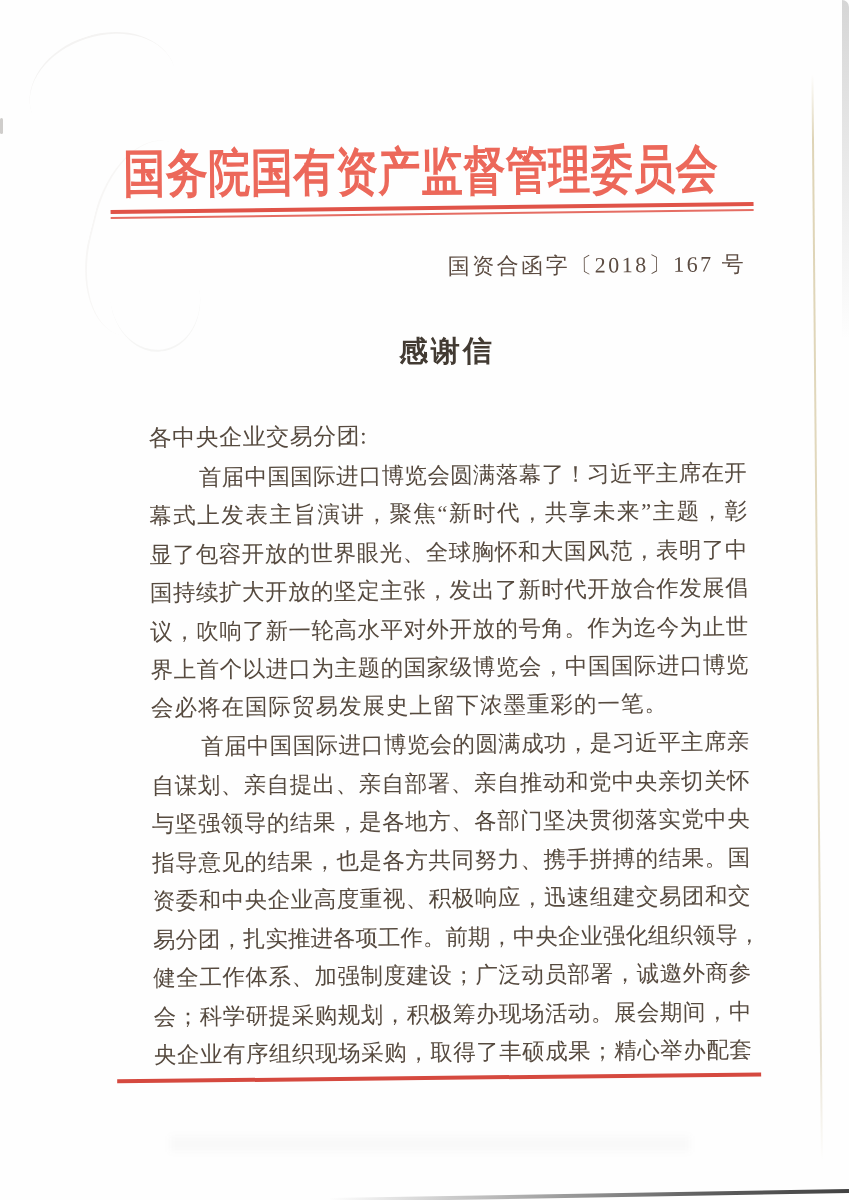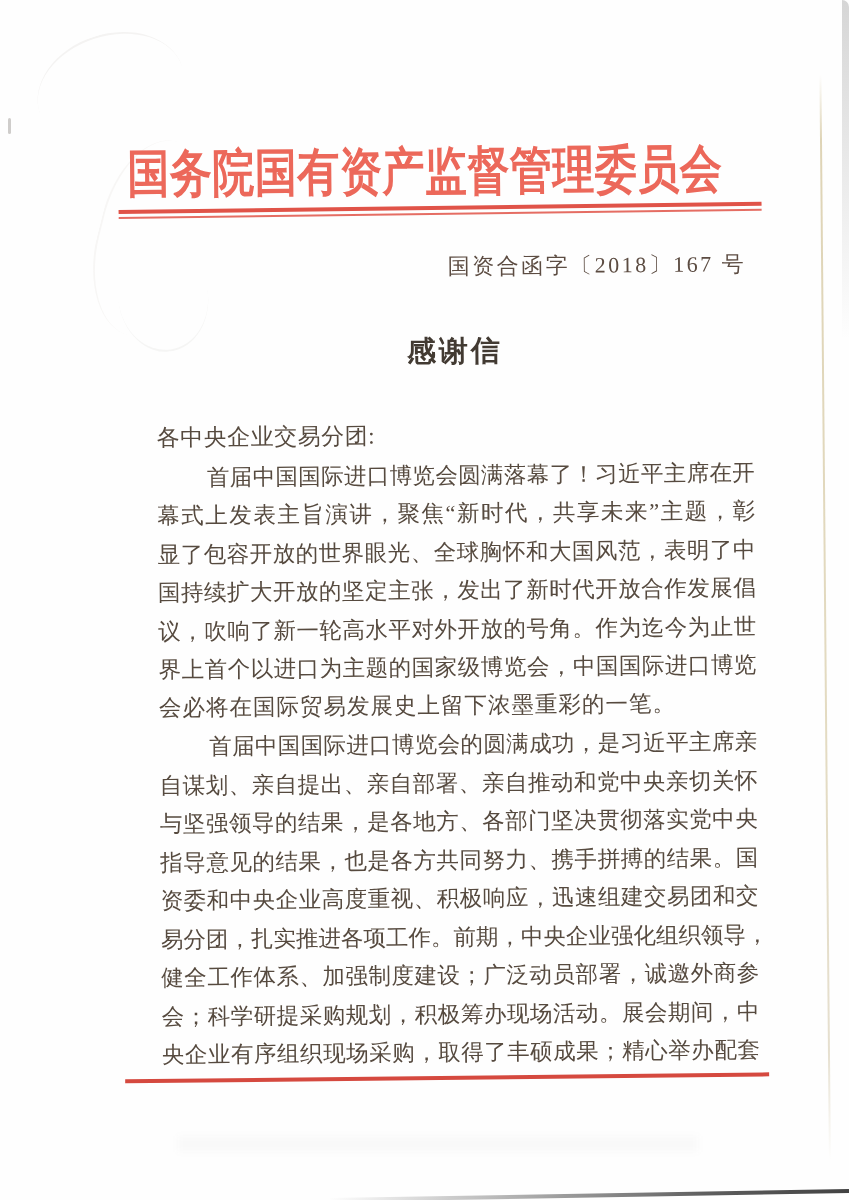--- a/index.html
+++ b/index.html
@@ -1,21 +1,21 @@
 <!DOCTYPE html>
 <html><head>
 <meta charset="utf-8">
 <style>
   html,body{margin:0;padding:0;}
   body{
     width:849px;height:1200px;position:relative;overflow:hidden;
     background:#fefefe;
     font-family:"Liberation Serif","DejaVu Serif",serif;
   }
-  .scan{position:absolute;inset:0;margin-left:8px;}
+  .scan{position:absolute;inset:0;}
   
   .crease-a{position:absolute;left:28px;top:34px;width:150px;height:110px;
     border-top:2px solid rgba(160,150,140,0.10);border-radius:50%;
     transform:rotate(-18deg);}
   .crease-b{position:absolute;left:90px;top:140px;width:120px;height:200px;
     border-left:2px solid rgba(160,150,140,0.08);border-radius:45%;
     transform:rotate(14deg);}
   .crease-c{position:absolute;left:110px;top:240px;width:90px;height:110px;
     border-bottom:2px solid rgba(160,150,140,0.09);border-radius:50%;
     transform:rotate(-8deg);}

